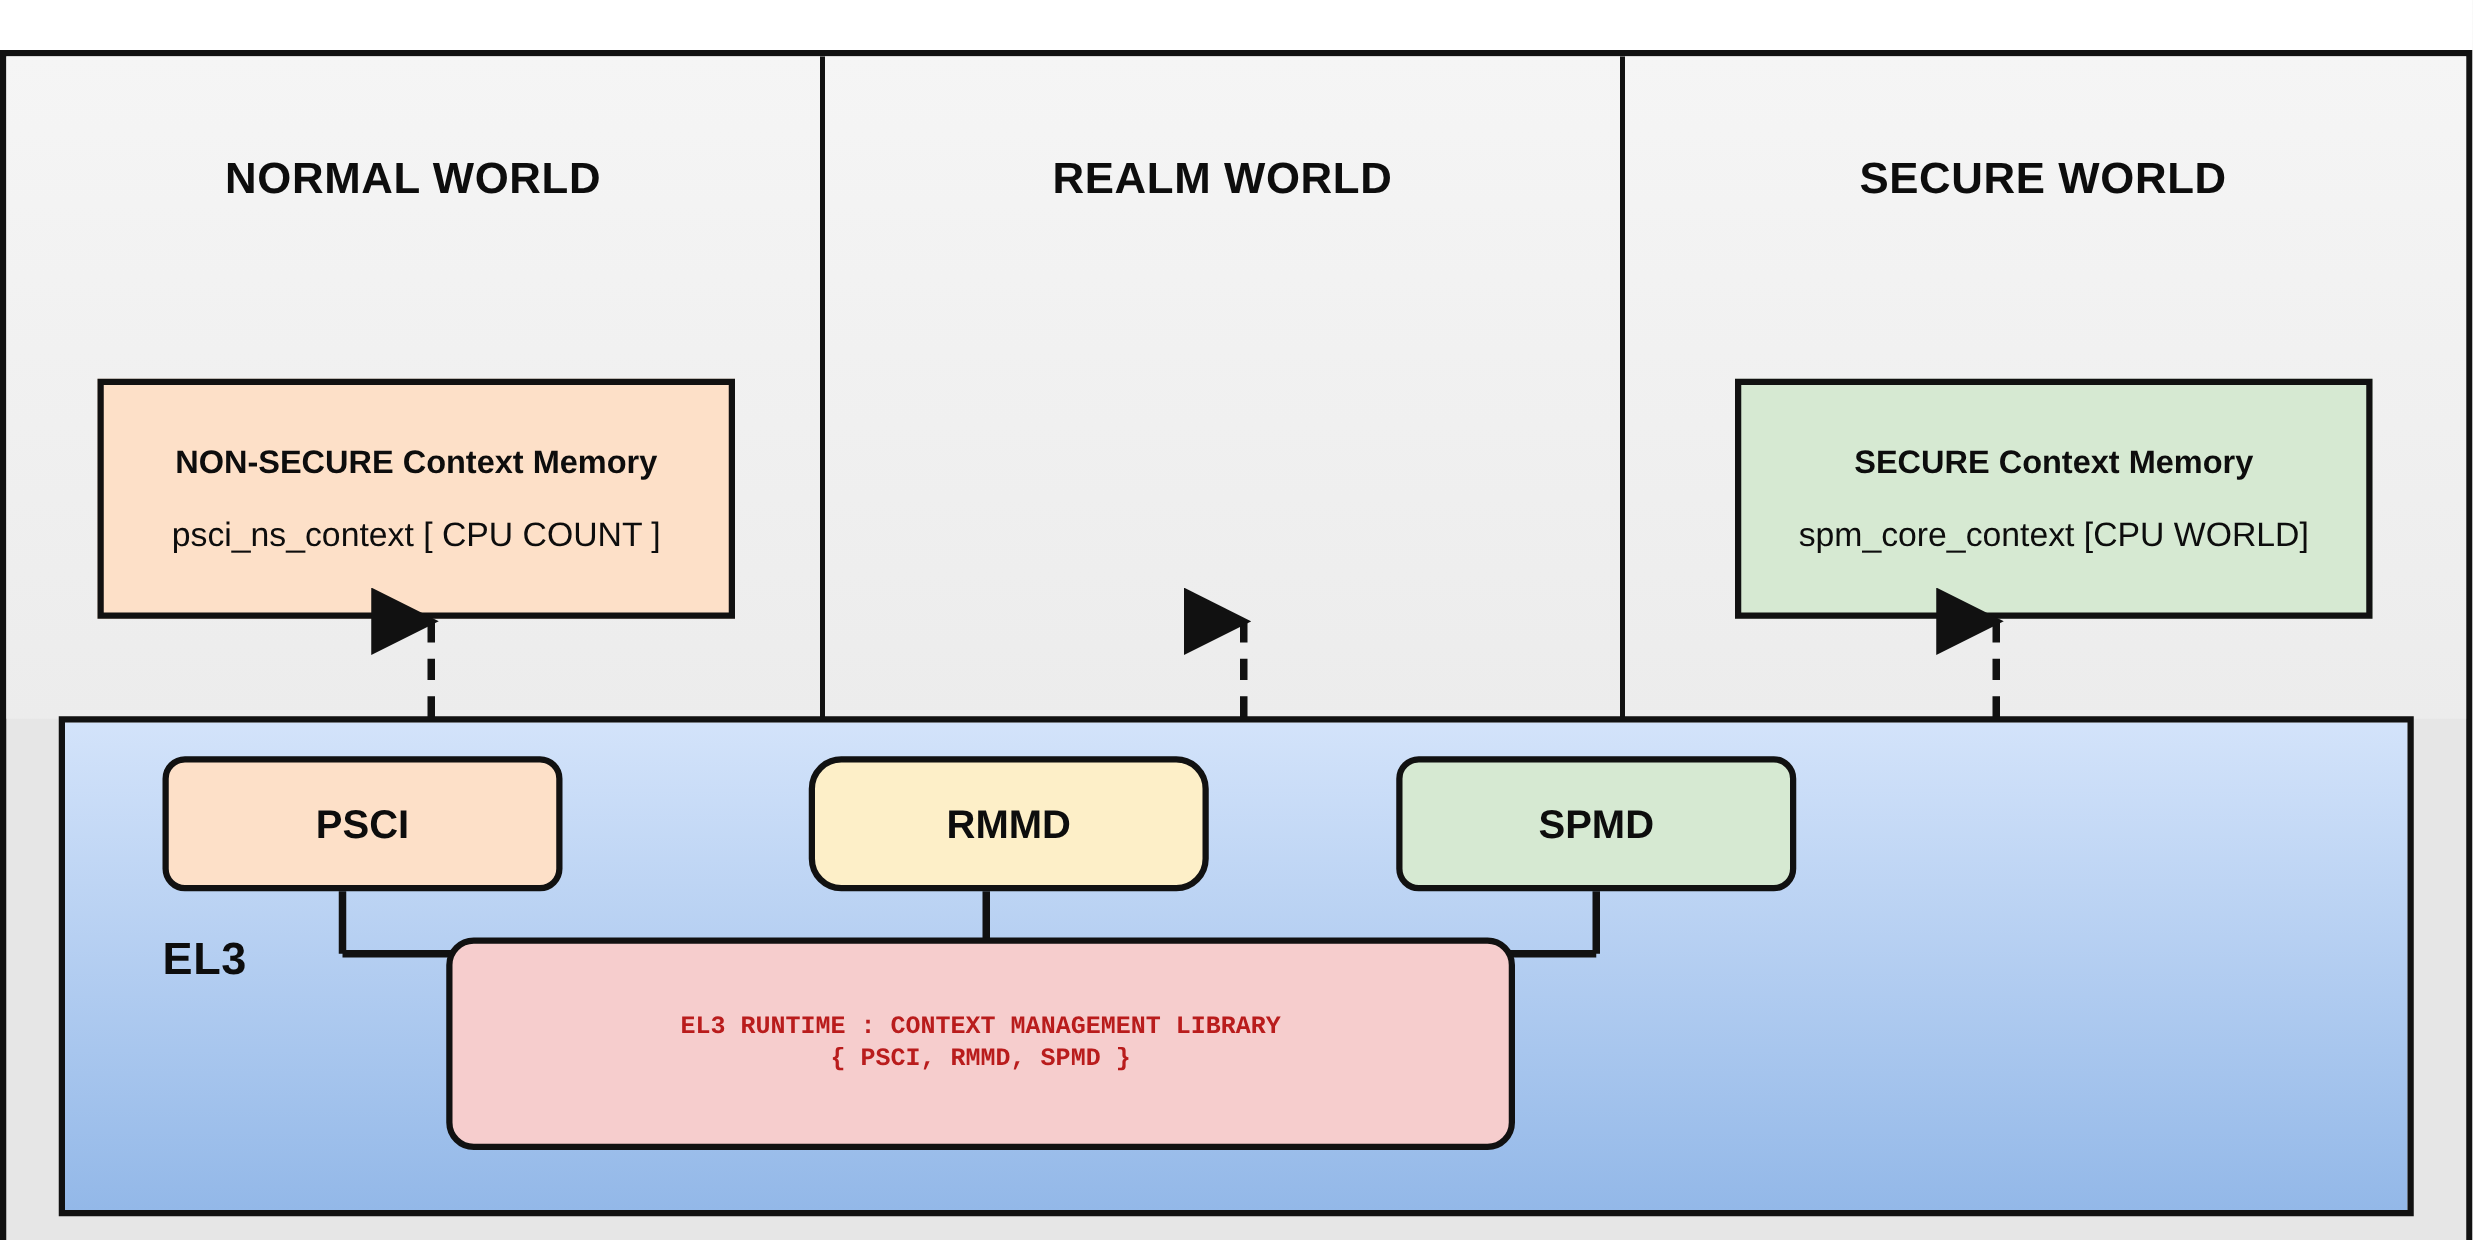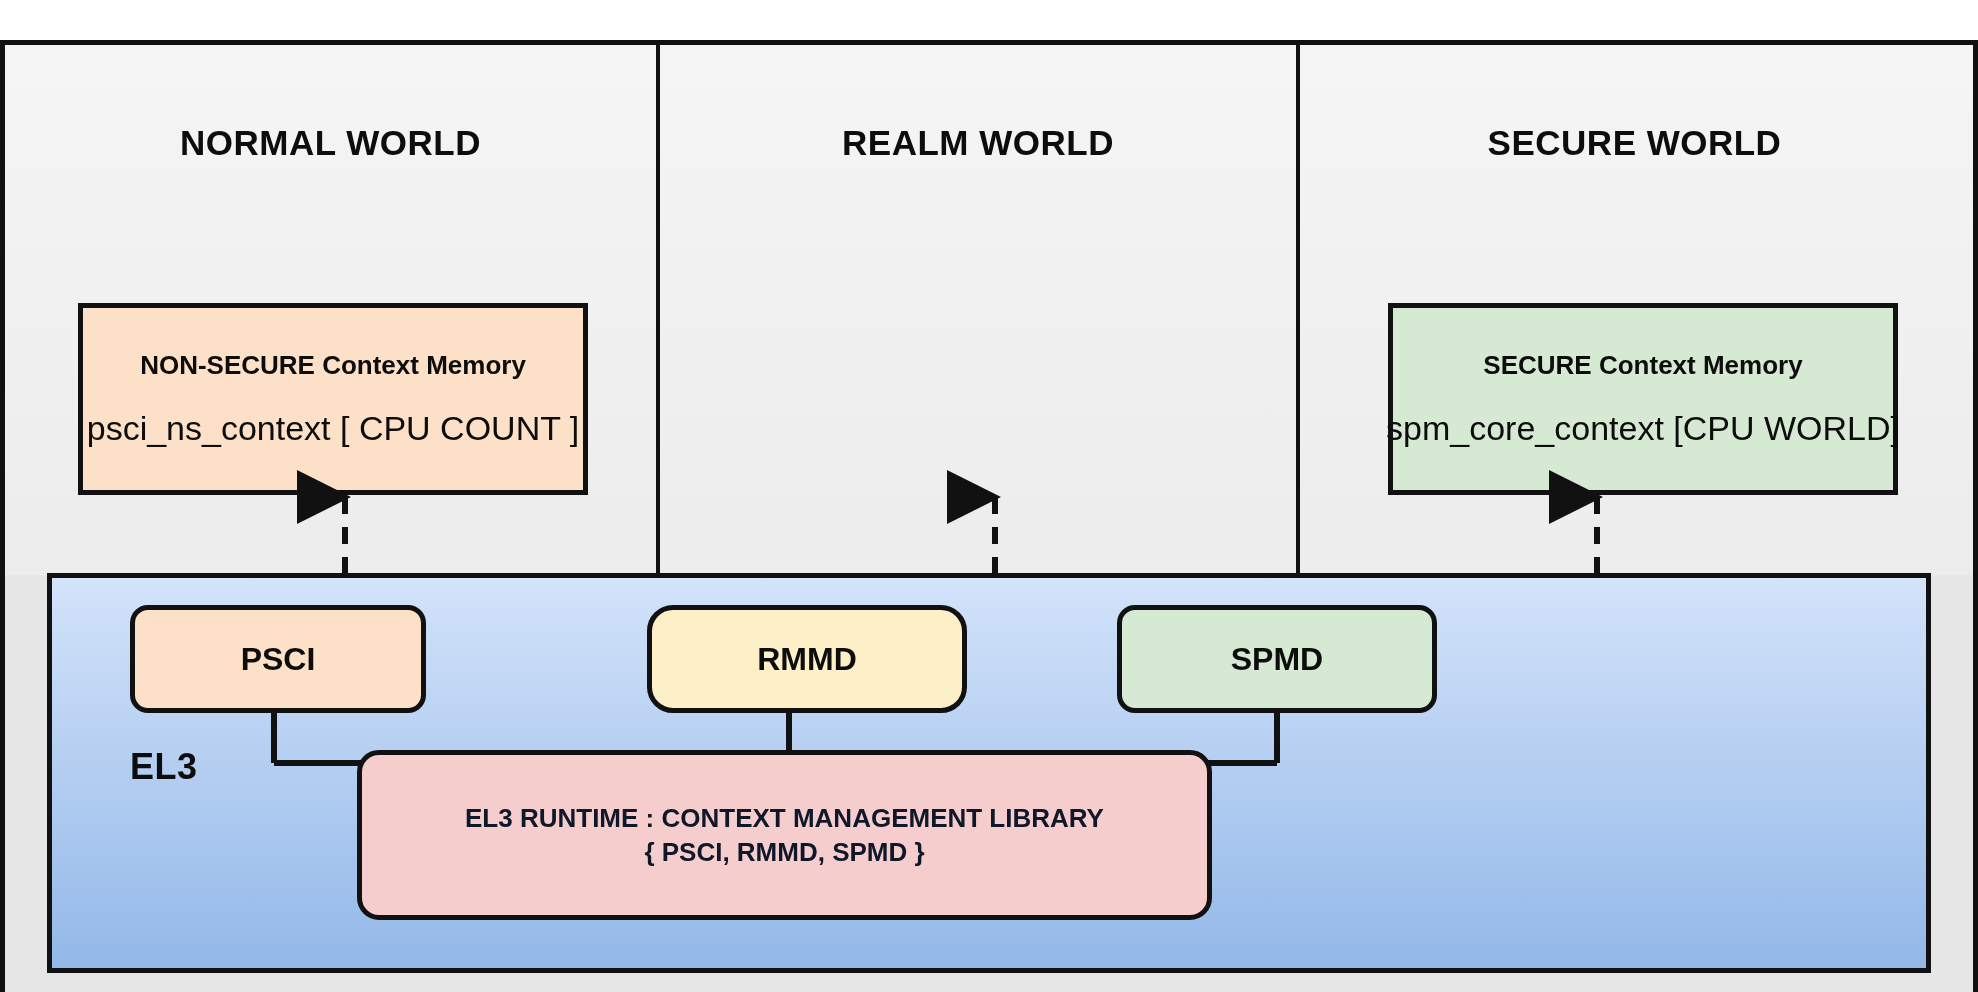--- a/index.html
+++ b/index.html
@@ -63,21 +63,21 @@
   }
   .ctx-box .ctx-title {
     font-size: 26px;
     font-weight: bold;
     color: #0d0d0d;
     margin-bottom: 28px;
     white-space: nowrap;
     text-align: center;
   }
   .ctx-box .ctx-sub {
-    font-size: 34px;
+    font-size: 27px;
     font-weight: normal;
     color: #0d0d0d;
     white-space: nowrap;
     text-align: center;
   }
   .ctx-box.ns  { left: 73px;  width: 510px; background: #fde0c8; }
   .ctx-box.rlm { left: 77px;  width: 495px; background: #fdefc8; }
   .ctx-box.sec { left: 88px;  width: 510px; background: #d6e9d2; }
 
   
@@ -107,46 +107,47 @@
     height: 108px;
     border: 5px solid #111111;
     border-radius: 18px;
     display: flex;
     align-items: center;
     justify-content: center;
     font-size: 32px;
     font-weight: bold;
     color: #0d0d0d;
   }
-  .disp-box.psci { left: 78px;   width: 296px; background: #fde0c8; }
+  .disp-box.psci { left: 78px;   width: 320px; background: #fde0c8; }
   .disp-box.rmmd { left: 595px;  width: 320px; background: #fdefc8; border-radius: 26px; }
   .disp-box.spmd { left: 1065px; width: 320px; background: #d6e9d2; }
 
   
   #runtime-box {
     position: absolute;
     left: 305px;
     top: 172px;
     width: 855px;
     height: 170px;
     border: 5px solid #111111;
     border-radius: 22px;
     background: #f6cdcd;
     display: flex;
     flex-direction: column;
     align-items: center;
     justify-content: center;
     text-align: center;
   }
   #runtime-box .rt-line {
-    font-size: 26px;
-    font-weight: bold;
-    color: #0f172a;
+    font-size: 20px;
+    font-weight: bold;
+    color: #b91c1c;
     line-height: 1.32;
     white-space: nowrap;
+    font-family: Liberation Mono, monospace;
   }
 
   
   .ovl {
     position: absolute;
     left: 0; top: 0;
     pointer-events: none;
   }
 </style>
 </head>

